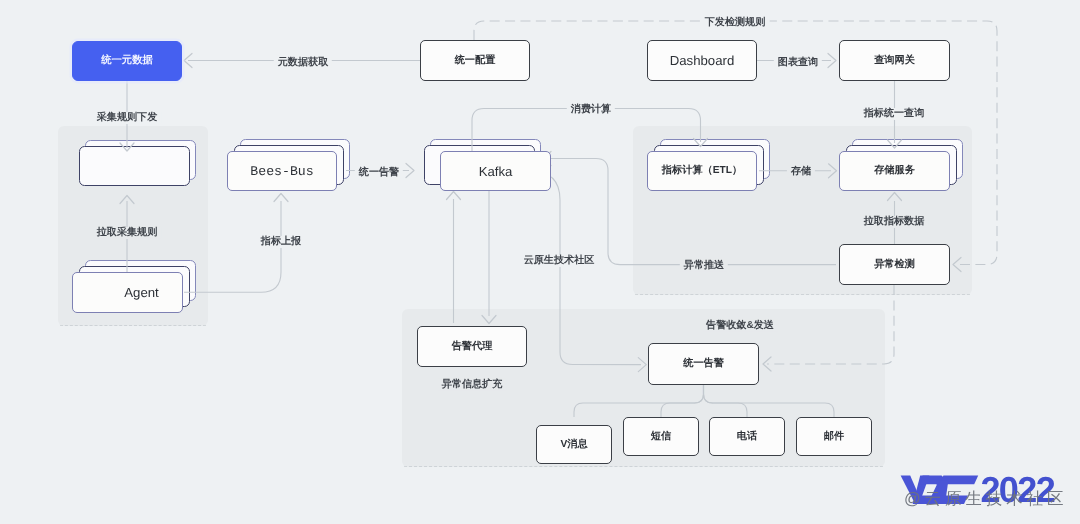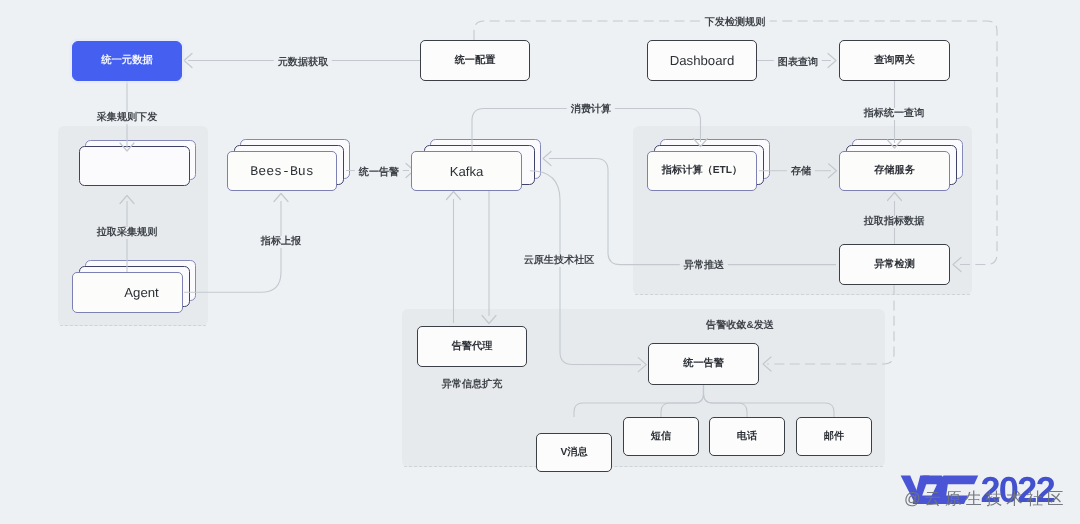--- a/index.html
+++ b/index.html
@@ -162,21 +162,21 @@
       </div>
       <div style="position: absolute; left: 647px; top: 40px; width: 110px; height: 41px;">
         <div class="node" style="left: 0px; top: 0px; width: 110px; height: 41px;">Dashboard</div>
       </div>
       <div style="position: absolute; left: 839px; top: 40px; width: 111px; height: 41px;">
         <div class="node cjk" style="left: 0px; top: 0px; width: 111px; height: 41px;">查询网关</div>
       </div>
       <div style="position: absolute; left: 227px; top: 151px; width: 110px; height: 40px; font-family: Liberation Mono, monospace;">
         <div class="node stack-front" style="left: 0px; top: 0px; width: 110px; height: 40px;">Bees-Bus</div>
       </div>
-      <div style="position: absolute; left: 411px; top: 151px; width: 120px; height: 40px;">
+      <div style="position: absolute; left: 440px; top: 151px; width: 120px; height: 40px;">
         <div class="node stack-front" style="left: 0px; top: 0px; width: 111px; height: 40px;">Kafka</div>
       </div>
       <div style="position: absolute; left: 647px; top: 151px; width: 110px; height: 40px;">
         <div class="node stack-front cjk" style="left: 0px; top: 0px; width: 110px; height: 40px;">指标计算（ETL）</div>
       </div>
       <div style="position: absolute; left: 839px; top: 151px; width: 111px; height: 40px;">
         <div class="node stack-front cjk" style="left: 0px; top: 0px; width: 111px; height: 40px;">存储服务</div>
       </div>
       <div style="position: absolute; left: 72px; top: 272px; width: 111px; height: 41px;">
         <div class="node stack-front" style="left: 0px; top: 0px; width: 111px; height: 41px; padding-left: 28px;">Agent</div>
@@ -184,21 +184,21 @@
       <div style="position: absolute; left: 839px; top: 244px; width: 111px; height: 41px;">
         <div class="node cjk" style="left: 0px; top: 0px; width: 111px; height: 41px;">异常检测</div>
       </div>
       <div style="position: absolute; left: 417px; top: 326px; width: 110px; height: 41px;">
         <div class="node cjk" style="left: 0px; top: 0px; width: 110px; height: 41px;">告警代理</div>
       </div>
       <div style="position: absolute; left: 648px; top: 343px; width: 111px; height: 42px;">
         <div class="node cjk" style="left: 0px; top: 0px; width: 111px; height: 42px;">统一告警</div>
       </div>
       <div style="position: absolute; left: 536px; top: 417px; width: 76px; height: 39px;">
-        <div class="node cjk" style="left: 0px; top: 16px; width: 76px; height: 39px;">V消息</div>
+        <div class="node cjk" style="left: 0px; top: 8px; width: 76px; height: 39px;">V消息</div>
       </div>
       <div style="position: absolute; left: 623px; top: 417px; width: 76px; height: 39px;">
         <div class="node cjk" style="left: 0px; top: 0px; width: 76px; height: 39px;">短信</div>
       </div>
       <div style="position: absolute; left: 709px; top: 417px; width: 76px; height: 39px;">
         <div class="node cjk" style="left: 0px; top: 0px; width: 76px; height: 39px;">电话</div>
       </div>
       <div style="position: absolute; left: 796px; top: 417px; width: 76px; height: 39px;">
         <div class="node cjk" style="left: 0px; top: 0px; width: 76px; height: 39px;">邮件</div>
       </div>

